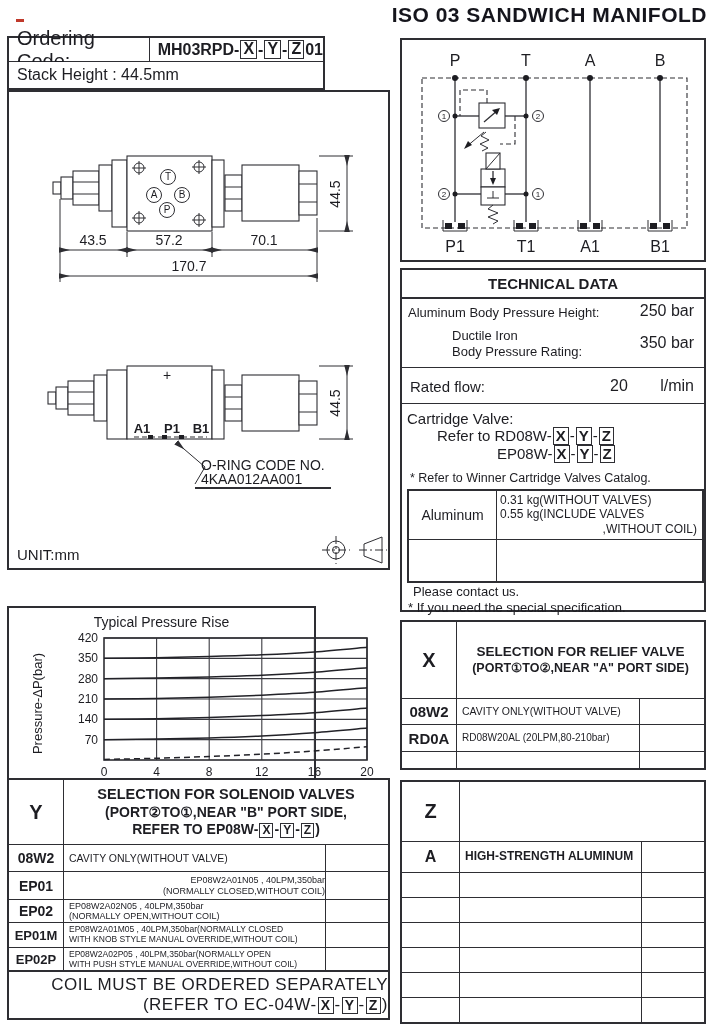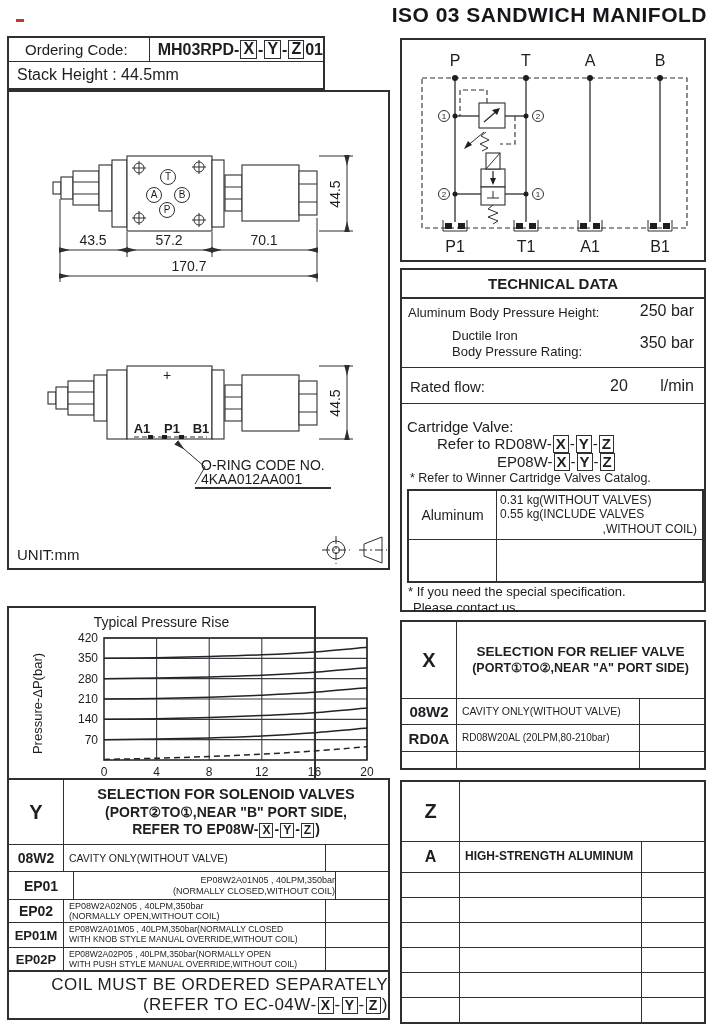--- a/index.html
+++ b/index.html
@@ -3,21 +3,21 @@
 <meta charset="utf-8">
 <style>
   html,body{margin:0;padding:0;background:#fff;}
   .page{position:relative;width:712px;height:1028px;background:#ffffff;overflow:hidden;
         font-family:"Liberation Sans",sans-serif;color:#1d1d22;}
   .abs{position:absolute;box-sizing:border-box;}
   .box{position:absolute;box-sizing:border-box;border:2px solid #2e2e33;background:#fff;}
   .title{position:absolute;top:3px;right:5px;font-size:21px;font-weight:bold;letter-spacing:.5px;color:#15151c;}
   .redmark{position:absolute;left:16px;top:19px;width:8px;height:3px;background:#c0392b;}
   
-  .ord-label{display:flex;align-items:center;padding-left:16px;font-size:15px;}
+  .ord-label{display:flex;align-items:center;padding-left:8px;font-size:20px;}
   .ord-code{display:flex;align-items:center;padding-left:8px;font-size:16px;font-weight:bold;}
   .xyzb{display:inline-block;border:1.5px solid #2e2e33;padding:0 2px;margin:0 1px;font-weight:bold;line-height:1.05;}
   
   .tbl{position:absolute;box-sizing:border-box;border:2px solid #2e2e33;background:#fff;display:flex;flex-direction:column;}
   .trow{display:flex;border-top:1.5px solid #2e2e33;box-sizing:border-box;flex-shrink:0;}
   .trow.first{border-top:none;}
   .tc{border-right:1.5px solid #2e2e33;box-sizing:border-box;display:flex;flex-direction:column;align-items:center;justify-content:center;overflow:hidden;}
   .tc.last{border-right:none;flex:1;}
   .tc.key{font-size:20px;font-weight:bold;}
   .tc.code{font-size:13px;font-weight:bold;}
@@ -299,21 +299,21 @@
     <div class="abs tlabel" style="left:6px;top:58px;margin-left:44px;">
       <div>Ductile Iron</div>
       <div>Body Pressure Rating:</div>
     </div>
     <div class="abs tvalue" style="right:10px;top:64px;">350 bar</div>
     <div class="hline" style="top:97px;"></div>
     <div class="abs" style="left:8px;top:108px;font-size:15px;">Rated flow:</div>
     <div class="abs tvalue" style="left:208px;top:107px;">20</div>
     <div class="abs tvalue" style="right:10px;top:107px;">l/min</div>
     <div class="hline" style="top:133px;"></div>
-    <div class="abs" style="left:5px;top:148px;font-size:15px;">
+    <div class="abs" style="left:5px;top:140px;font-size:15px;">
       <div>Cartridge Valve:</div>
       <div style="padding-left:30px;">
         <span>Refer to RD08W-</span><span class="xyzb">X</span><span>-</span><span class="xyzb">Y</span><span>-</span><span class="xyzb">Z</span>
       </div>
       <div style="padding-left:90px;">
         <span>EP08W-</span><span class="xyzb">X</span><span>-</span><span class="xyzb">Y</span><span>-</span><span class="xyzb">Z</span>
       </div>
     </div>
     <div class="abs note" style="left:8px;top:201px;">* Refer to Winner Cartridge Valves Catalog.</div>
     <div class="wtbl" style="left:5px;top:219px;width:293px;height:90px;">
@@ -324,22 +324,22 @@
           <div>0.55  kg(INCLUDE VALVES</div>
           <div style="text-align:right;padding-right:2px;">,WITHOUT COIL)</div>
         </div>
       </div>
       <div class="wrow" style="flex:1;">
         <div class="wc1"></div>
         <div class="wc2"></div>
       </div>
     </div>
     <div class="abs" style="left:6px;top:314px;font-size:13px;line-height:1.25;">
+      <div style="padding-left:5px;">Please contact us.</div>
       <div>* If you need the special specification.</div>
-      <div style="padding-left:5px;">Please contact us.</div>
     </div>
   </div>
 
   <div class="box" style="left:7px;top:606px;width:309px;height:195px;">
     <div class="chart-title">Typical Pressure Rise</div>
     <div class="chart-ylabel">Pressure-ΔP(bar)</div>
     <div class="chart-xlabel">Flow-Q(l/min)</div>
     <svg id="chart-svg" width="379" height="191" viewBox="0 0 379 191">
         <line x1="147.6" y1="30" x2="147.6" y2="152" stroke="#3a3a40" stroke-width="1.1"></line>
         <line x1="200.2" y1="30" x2="200.2" y2="152" stroke="#3a3a40" stroke-width="1.1"></line>
@@ -386,21 +386,21 @@
       </div>
     </div>
     <div class="trow" style="height:27px;">
       <div class="tc code" style="width:55px;font-size:14px;">08W2</div>
       <div class="tc desc" style="width:262px;">
           <div class="d1">CAVITY ONLY(WITHOUT VALVE)</div>
         </div>
       <div class="tc last"></div>
     </div>
     <div class="trow" style="height:28px;">
-      <div class="tc code" style="width:65px;font-size:14px;">EP01</div>
+      <div class="tc code" style="width:55px;font-size:14px;">EP01</div>
       <div class="tc desc" style="width:262px;align-items:flex-end;">
           <div class="d2s">EP08W2A01N05 , 40LPM,350bar</div>
           <div class="d2s">(NORMALLY CLOSED,WITHOUT COIL)</div>
         </div>
       <div class="tc last"></div>
     </div>
     <div class="trow" style="height:23px;">
       <div class="tc code" style="width:55px;font-size:14px;">EP02</div>
       <div class="tc desc" style="width:262px;">
           <div class="d2s">EP08W2A02N05 , 40LPM,350bar</div>

